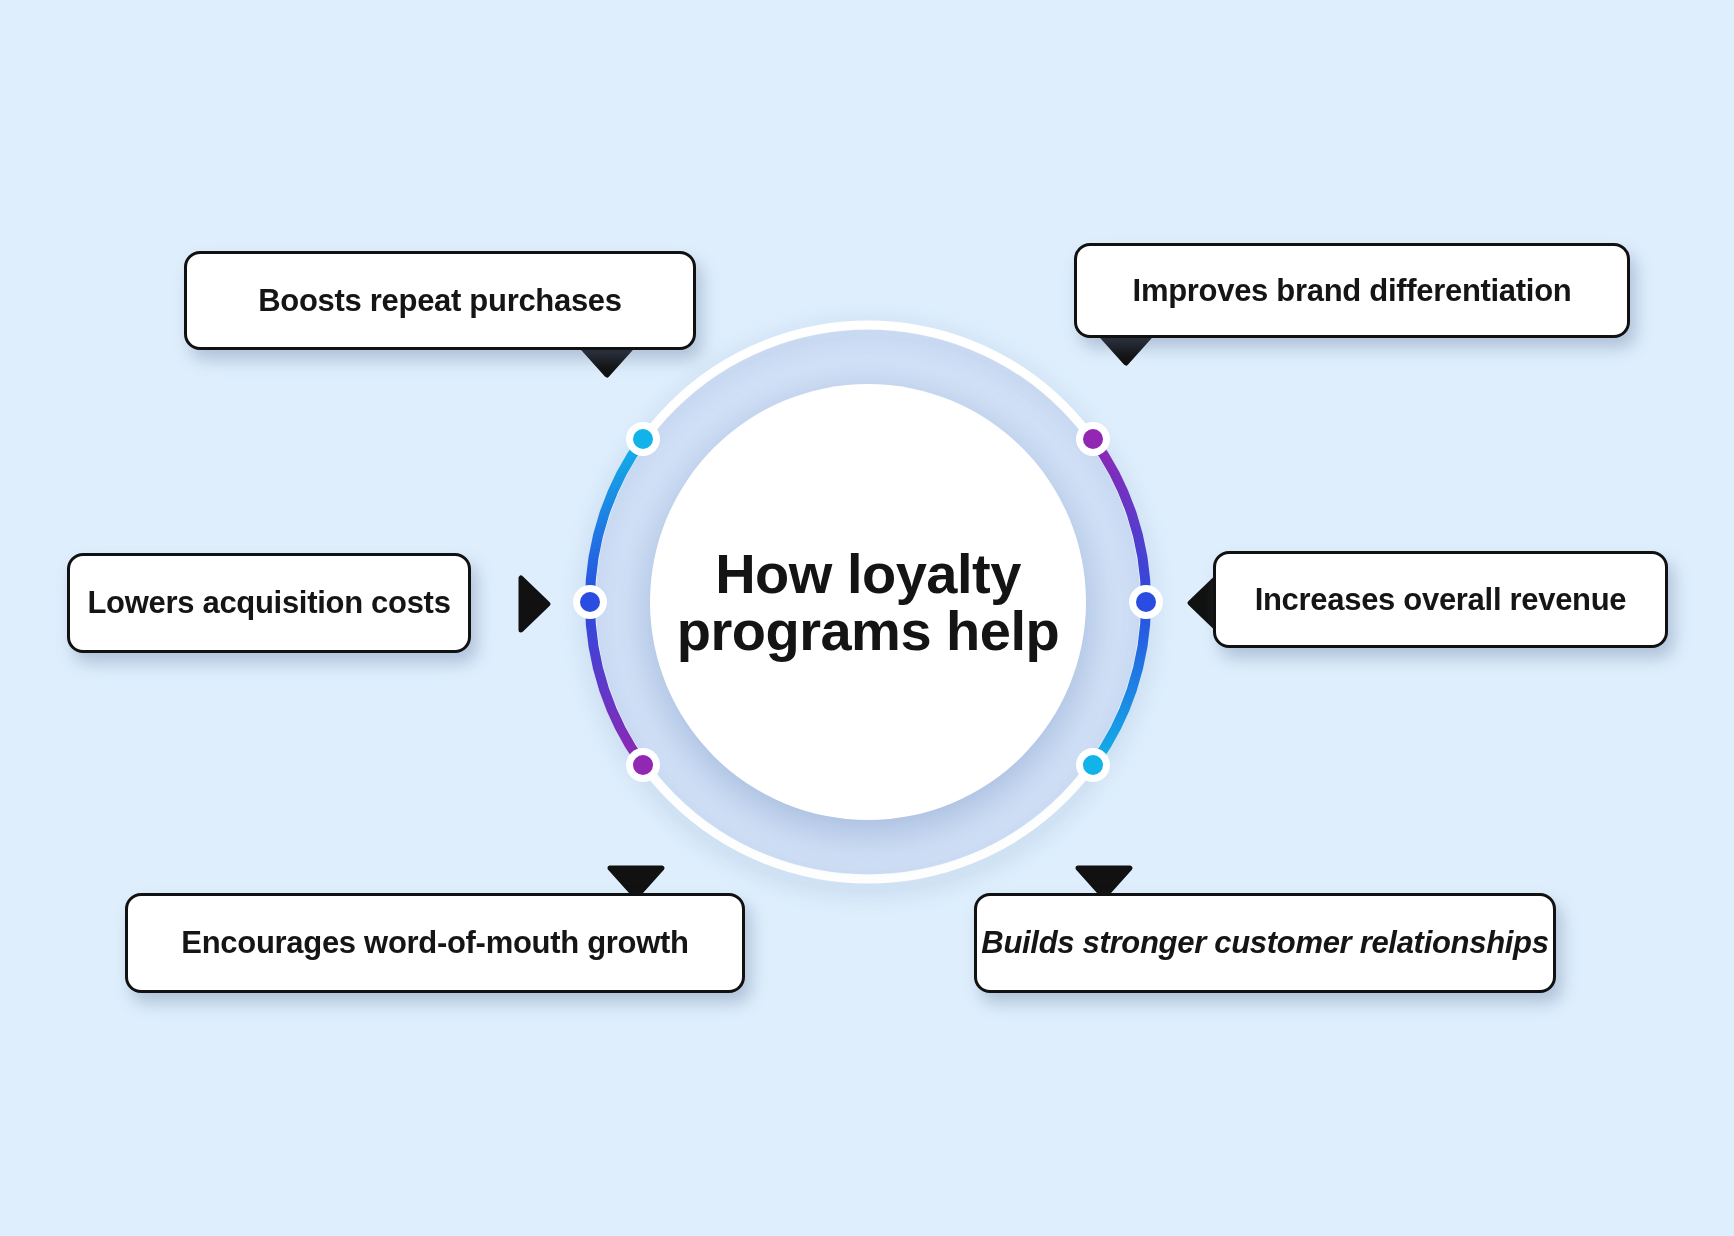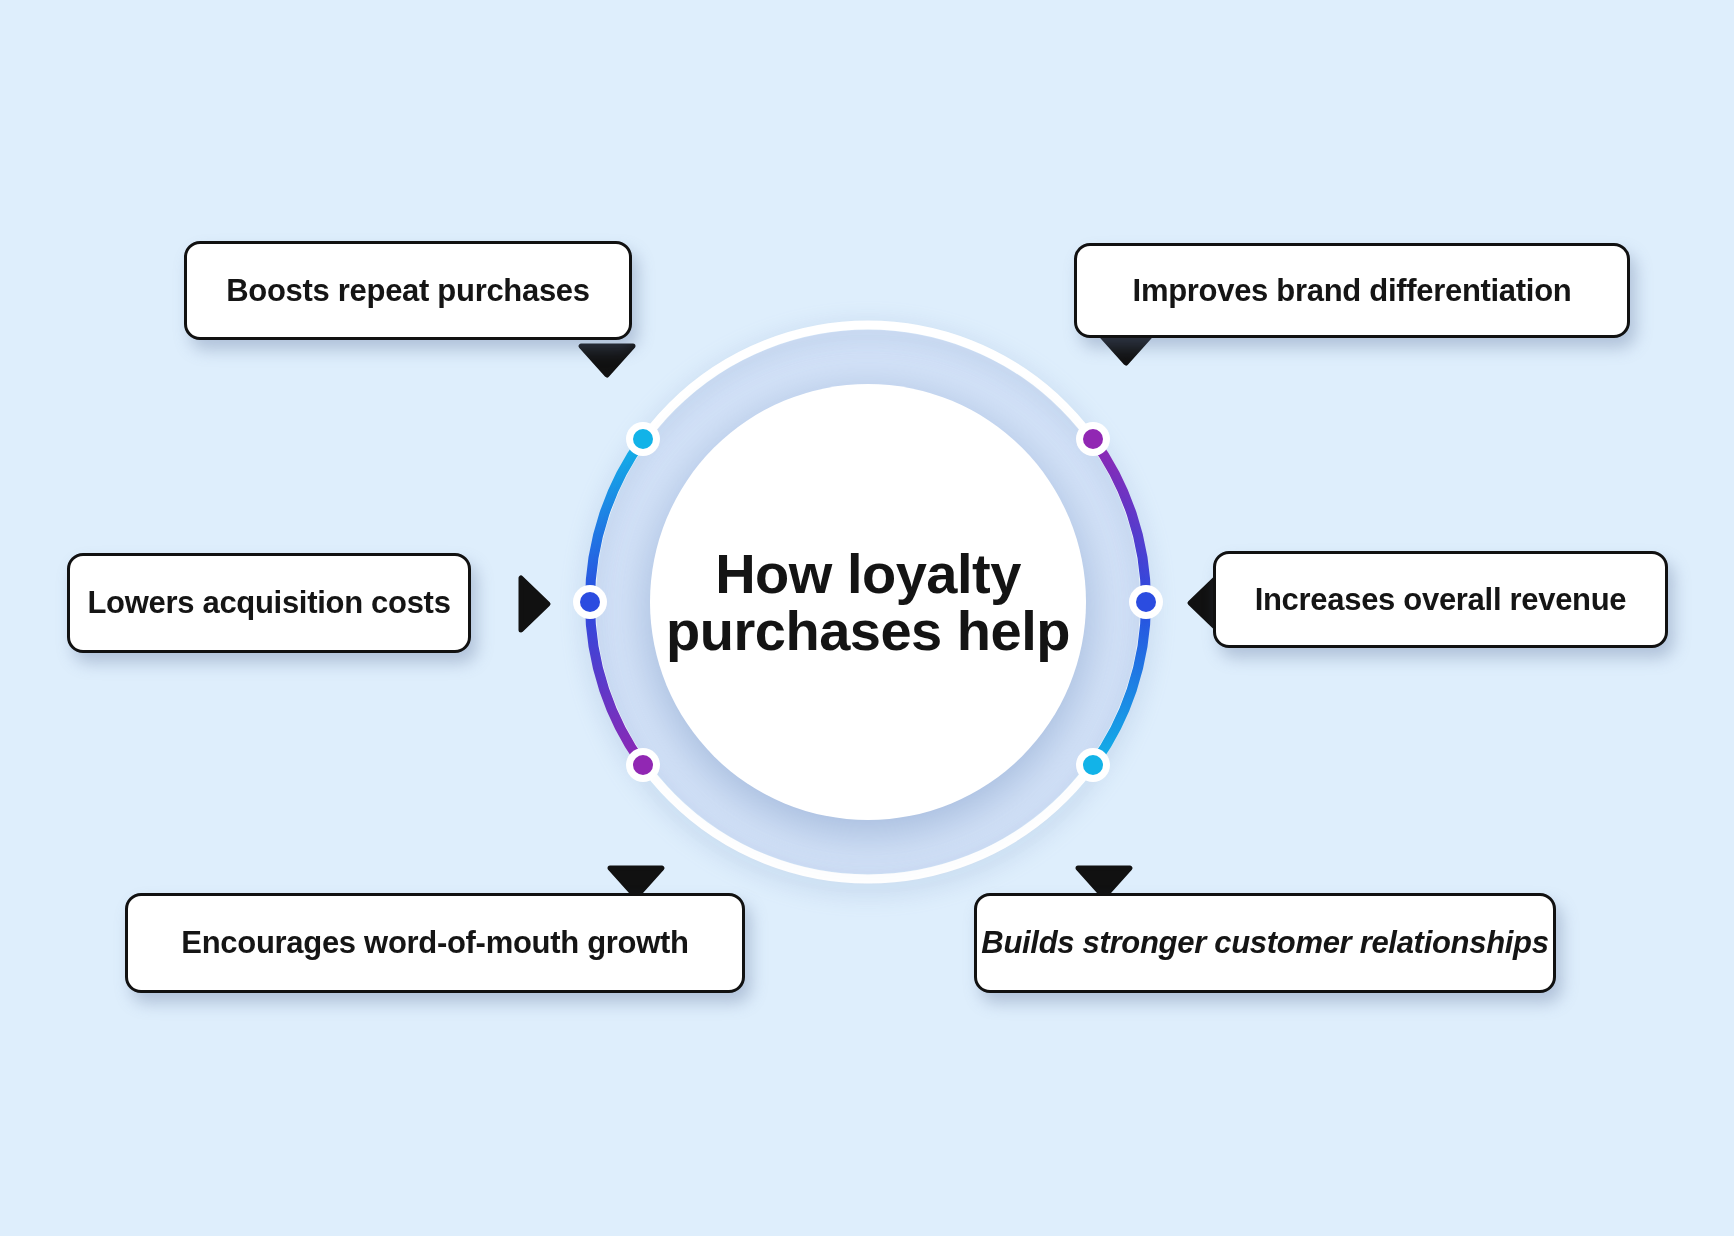--- a/index.html
+++ b/index.html
@@ -11,21 +11,21 @@
   .stage-svg{position:absolute;left:0;top:0;width:1734px;height:1236px;display:block;}
   .outer-ring{filter:drop-shadow(0 7px 12px rgba(110,140,190,.40));}
   .center-circle{filter:drop-shadow(0 12px 26px rgba(105,135,185,.50));}
   .callout{
     position:absolute;background:#ffffff;border:3px solid #111111;border-radius:16px;
     display:flex;align-items:center;justify-content:center;text-align:center;
     font-size:31px;font-weight:700;color:#151515;letter-spacing:-0.3px;
     box-shadow:6px 10px 16px rgba(95,115,155,.35);
     box-sizing:border-box;padding:0 14px;white-space:nowrap;
   }
-  #box-top-left    {left:184px; top:241px; width:448px; height:99px;}
+  #box-top-left    {left:184px; top:251px; width:512px; height:99px;}
   #box-top-right   {left:1074px;top:243px; width:556px; height:95px;}
   #box-mid-left    {left:67px;  top:553px; width:404px; height:100px;}
   #box-mid-right   {left:1213px;top:551px; width:455px; height:97px;text-align:right;}
   #box-bottom-left {left:125px; top:893px; width:620px; height:100px;}
   #box-bottom-right{left:974px; top:893px; width:582px; height:100px;font-style:italic;}
   .title{
     position:absolute;left:638px;top:487px;width:460px;height:230px;
     display:flex;flex-direction:column;align-items:center;justify-content:center;
     font-size:56px;font-weight:700;line-height:57px;letter-spacing:-0.5px;
     color:#141414;text-align:center;
@@ -76,21 +76,21 @@
     <polygon points="581,346 633,346 607,375" stroke-width="5" stroke-linejoin="round" stroke="#111111" fill="#111111"></polygon>
     <polygon points="1100,334 1152,334 1126,363" stroke-width="5" stroke-linejoin="round" stroke="#111111" fill="#111111"></polygon>
     <polygon points="521,578 521,630 548,604" stroke-width="5" stroke-linejoin="round" stroke="#111111" fill="#111111"></polygon>
     <polygon points="1217,577 1217,629 1190,603" stroke-width="5" stroke-linejoin="round" stroke="#111111" fill="#111111"></polygon>
     <polygon points="610,897 662,897 636,868" transform="rotate(180 636 882.5)" stroke-width="5" stroke-linejoin="round" stroke="#111111" fill="#111111"></polygon>
     <polygon points="1078,897 1130,897 1104,868" transform="rotate(180 1104 882.5)" stroke-width="5" stroke-linejoin="round" stroke="#111111" fill="#111111"></polygon>
   </svg>
 
   <div class="title">
     <span>How loyalty</span>
-    <span>purchases help</span>
+    <span>programs help</span>
   </div>
 
   <div class="callout" id="box-top-left">
     <span>Boosts repeat purchases</span>
   </div>
   <div class="callout" id="box-top-right">
     <span>Improves brand differentiation</span>
   </div>
   <div class="callout" id="box-mid-left">
     <span>Lowers acquisition costs</span>

